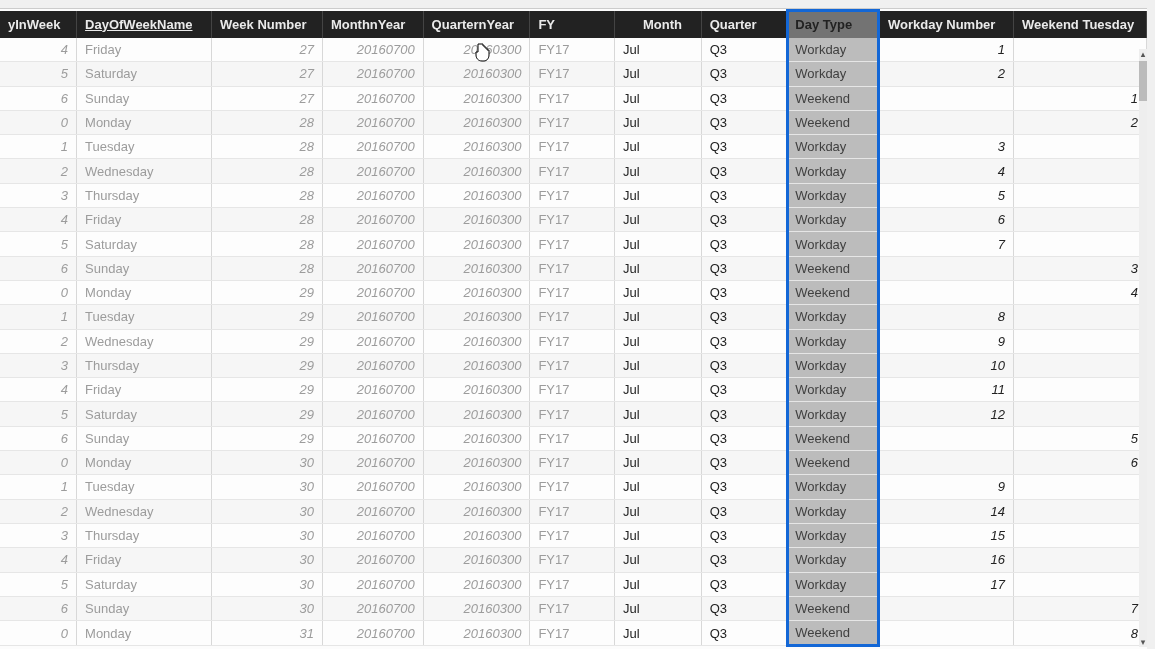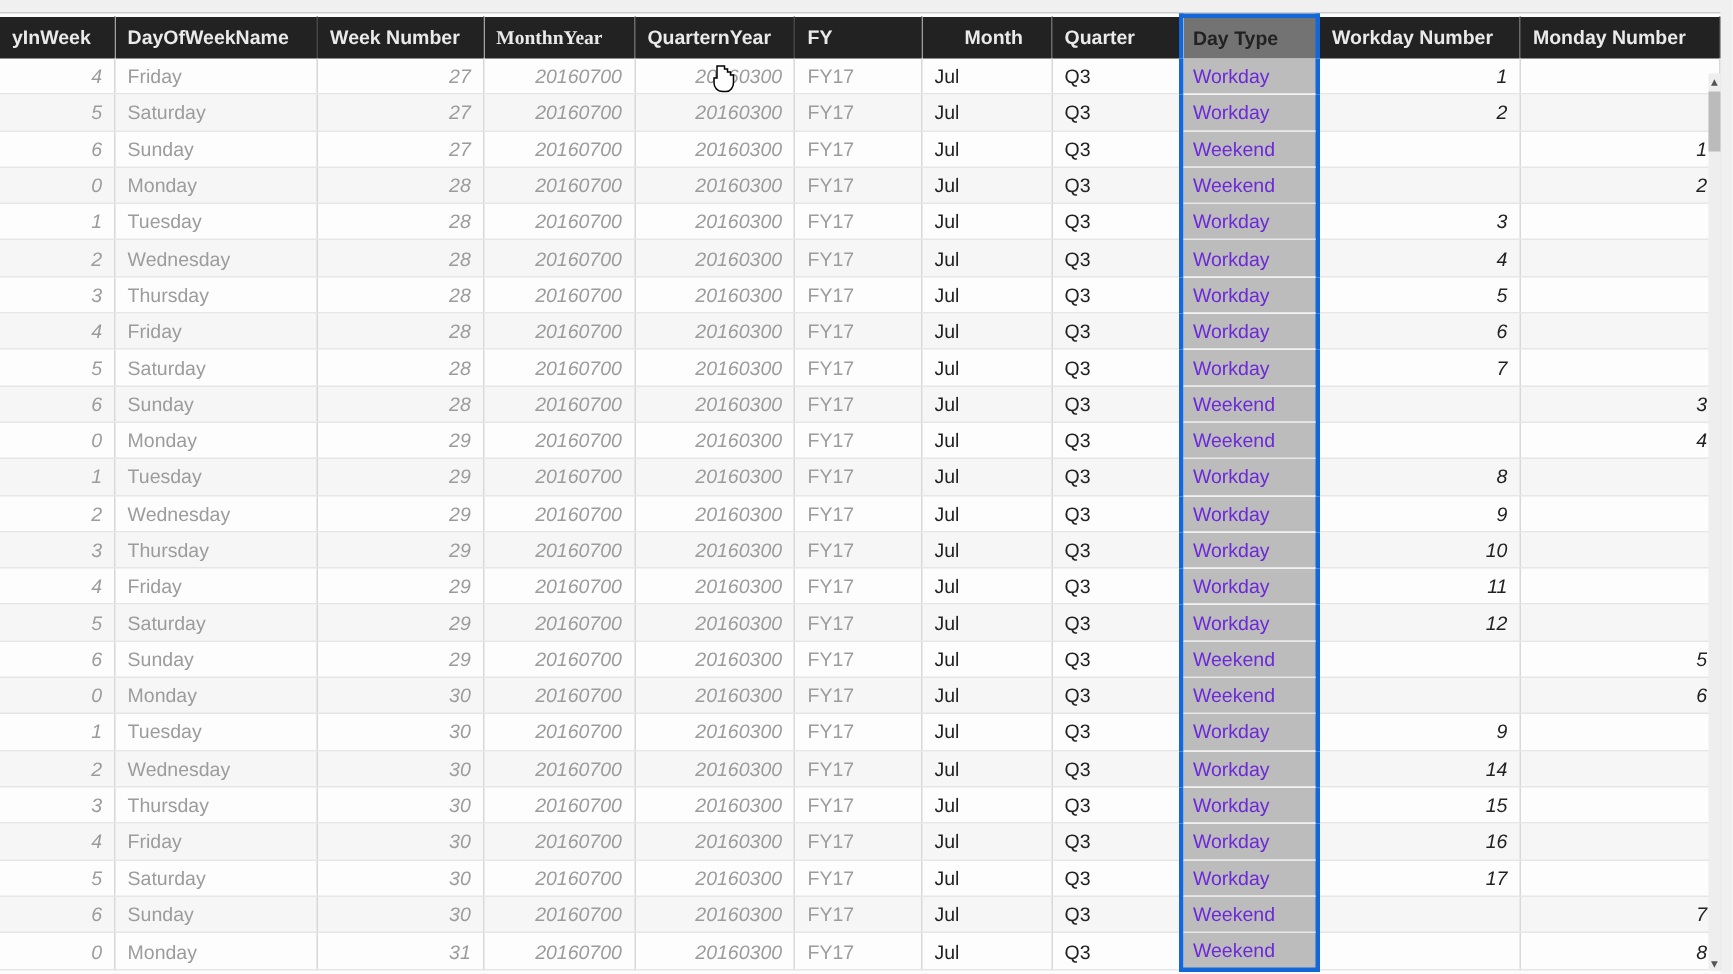--- a/index.html
+++ b/index.html
@@ -52,31 +52,31 @@
     white-space: nowrap;
     overflow: hidden;
     color: #9c9c9c;
     background: #fdfdfd;
   }
   tbody tr:nth-child(even) td { background: #f6f6f6; }
   tbody td.dark { color: #222; font-weight: 500; }
   tbody td.num { text-align: right; font-style: italic; }
   tbody td.sel {
     background: #bcbcbc !important;
-    color: #6d28d9;
+    color: #404040;
     border-left: 3px solid #1367d6;
     border-right: 3px solid #1367d6;
     padding-left: 6px;
     padding-right: 6px;
   }
   tbody tr:last-child td.sel { border-bottom: 3px solid #1367d6; }
   .col-dayinweek { width: 76px; }
-  .col-dayname   { width: 134px; }
+  .col-dayname   { width: 134px; text-decoration: underline; }
   .col-weeknum   { width: 110px; }
-  .col-monthnyear{ width: 100px; font-family: Liberation Serif, serif; }
+  .col-monthnyear{ width: 100px; }
   .col-quarternyear{ width: 106px; margin-top: 36px; }
   .col-fy        { width: 84px; margin-top: 34px; }
   .col-month     { width: 86px; padding-left: 28px; }
   .col-quarter   { width: 86px; }
   .col-daytype   { width: 90px; }
   .col-workday   { width: 134px; }
   .col-weekend   { width: 132px; }
   .cursor {
     position: absolute;
     left: 472px;
@@ -123,21 +123,21 @@
           <th class="col-dayinweek">yInWeek</th>
           <th class="col-dayname">DayOfWeekName</th>
           <th class="col-weeknum">Week Number</th>
           <th class="col-monthnyear">MonthnYear</th>
           <th class="col-quarternyear">QuarternYear</th>
           <th class="col-fy">FY</th>
           <th class="col-month">Month</th>
           <th class="col-quarter">Quarter</th>
           <th class="col-daytype sel">Day Type</th>
           <th class="col-workday">Workday Number</th>
-          <th class="col-weekend">Monday Number</th>
+          <th class="col-weekend">Weekend Tuesday</th>
         </tr>
     </thead>
     <tbody id="body">
         <tr>
           <td class="num">4</td>
           <td class="">Friday</td>
           <td class="num">27</td>
           <td class="num">20160700</td>
           <td class="num">20160300</td>
           <td class="">FY17</td>

